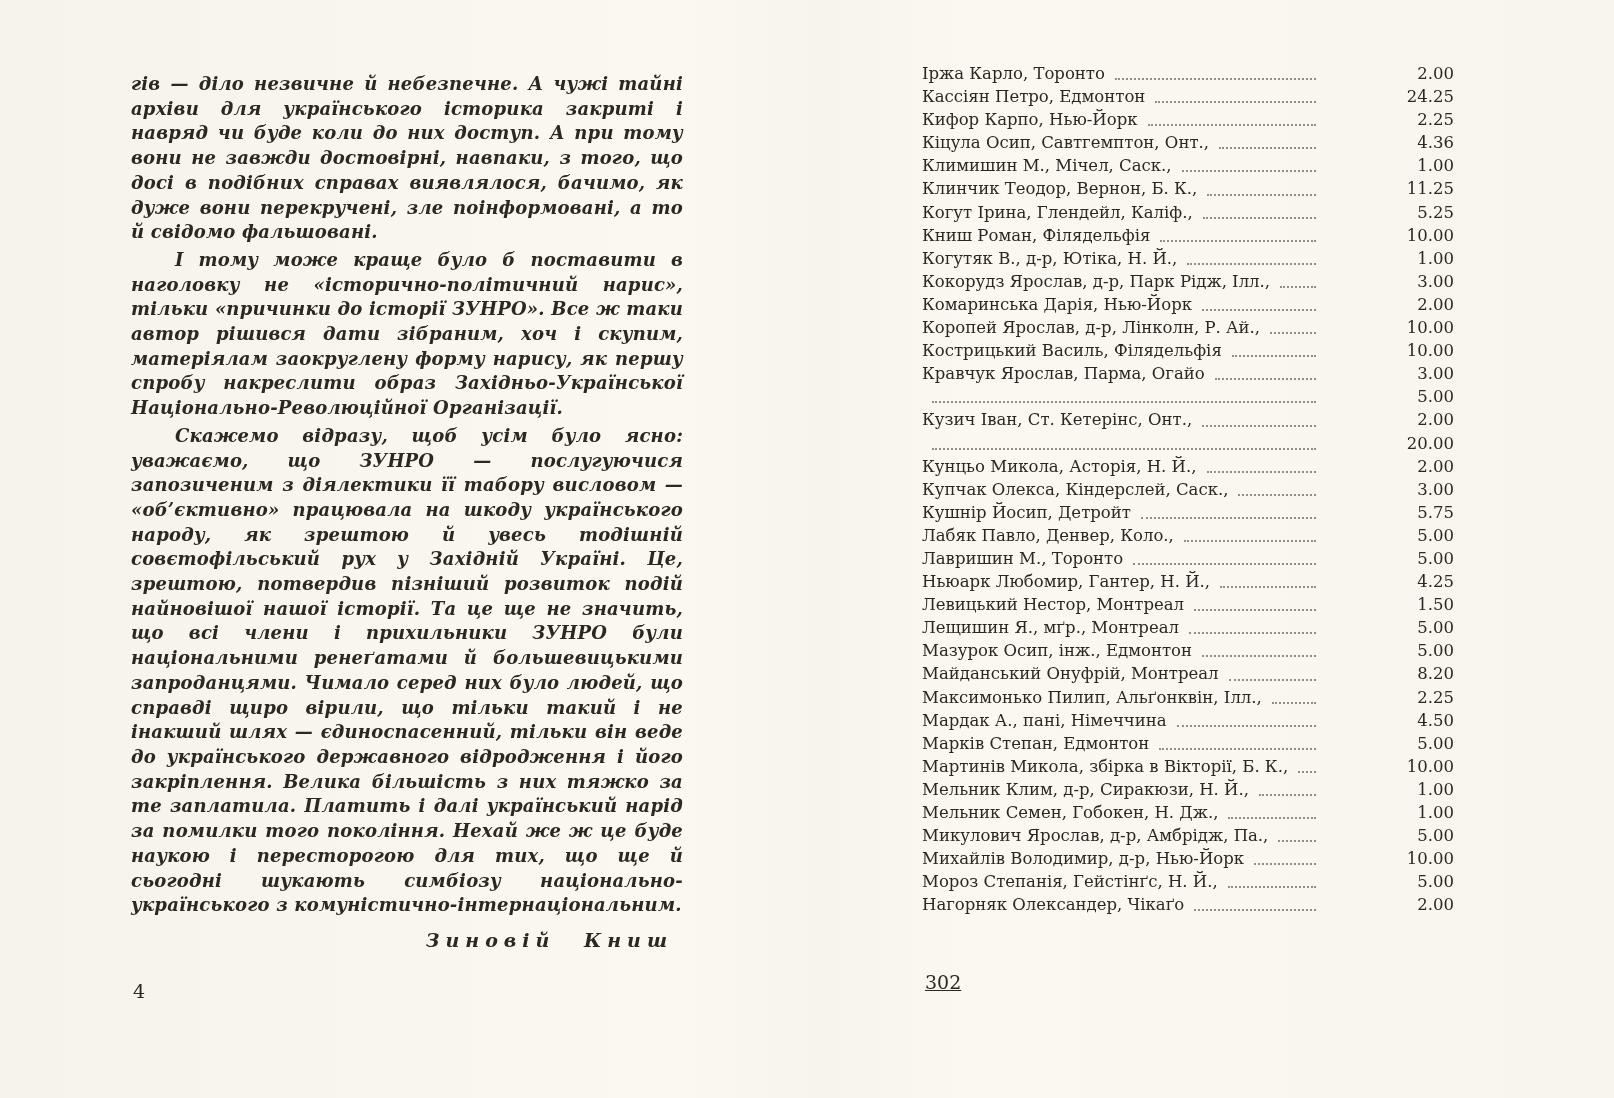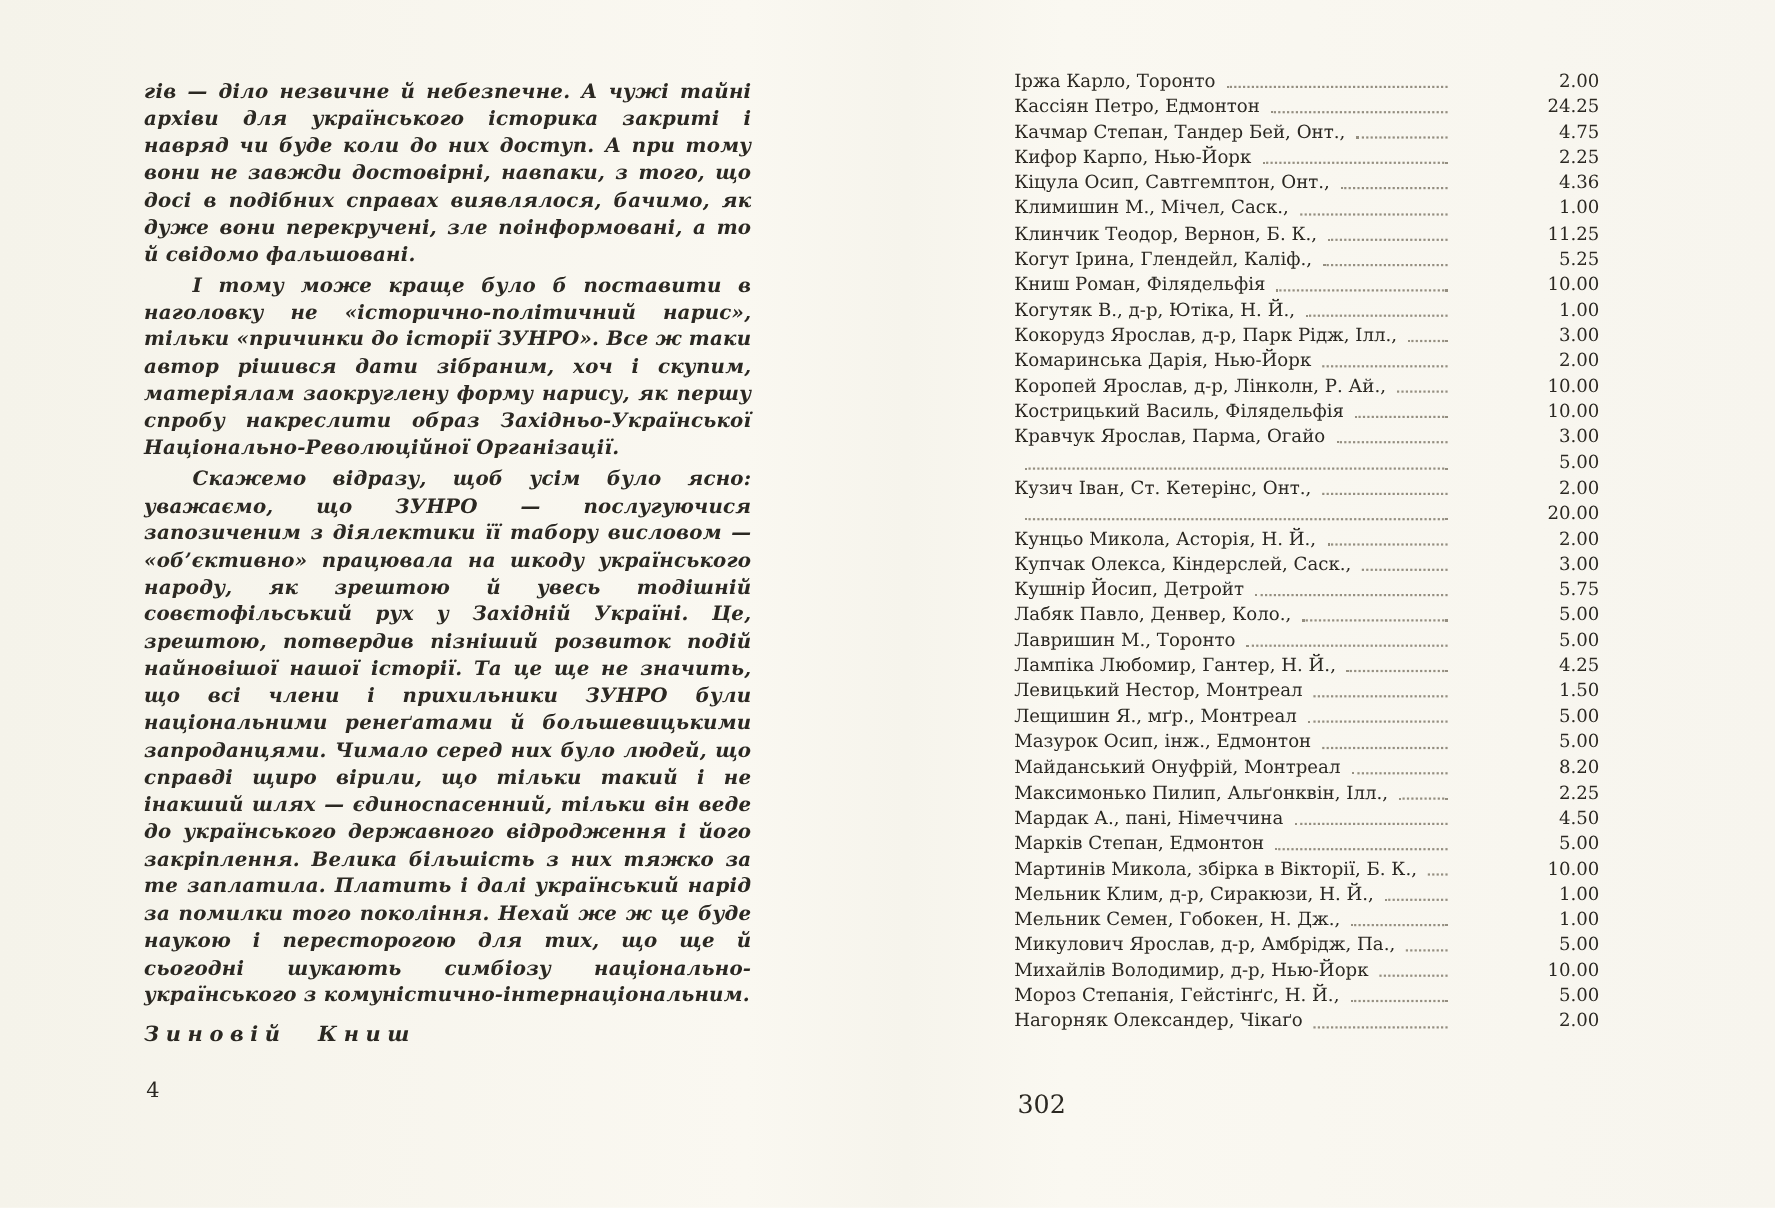--- a/index.html
+++ b/index.html
@@ -37,21 +37,21 @@
   }
 
   .para {
     text-indent: 44px;
     margin-bottom: 3px;
   }
   .para.no-indent { text-indent: 0; }
 
   .signature {
     margin-top: 10px;
-    text-align: left;
+    text-align: right;
     padding-right: 10px;
     letter-spacing: 6px;
     word-spacing: 16px;
     font-style: italic;
     font-size: 19px;
   }
 
   .pageno-left {
     position: absolute;
     left: 133px;
@@ -93,22 +93,23 @@
   .entry-amount {
     flex: 0 0 54px;
     width: 54px;
     text-align: right;
     margin-left: 48px;
   }
 
   .pageno-right {
     position: absolute;
     left: 925px;
-    top: 992px;
-    font-size: 23px;
+    top: 971px;
+    font-size: 19px;
+    text-decoration: underline;
   }
 </style>
 </head>
 <body>
 
 <div class="spread">
 
   <section>
     <div class="left-text">
       <div id="paras">
@@ -128,25 +129,20 @@
     <span class="leader"></span>
     <span class="entry-amount">2.00</span>
   </div>
 
   <div class="entry-row">
     <span class="entry-name">Кассіян Петро, Едмонтон</span>
     <span class="leader"></span>
     <span class="entry-amount">24.25</span>
   </div>
 
-  <div class="entry-row">
-    <span class="entry-name">Качмар Степан, Тандер Бей, Онт.,</span>
-    <span class="leader"></span>
-    <span class="entry-amount">4.75</span>
-  </div>
 
   <div class="entry-row">
     <span class="entry-name">Кифор Карпо, Нью-Йорк</span>
     <span class="leader"></span>
     <span class="entry-amount">2.25</span>
   </div>
 
   <div class="entry-row">
     <span class="entry-name">Кіцула Осип, Савтгемптон, Онт.,</span>
     <span class="leader"></span>
@@ -253,21 +249,21 @@
     <span class="entry-amount">5.00</span>
   </div>
 
   <div class="entry-row">
     <span class="entry-name">Лавришин М., Торонто</span>
     <span class="leader"></span>
     <span class="entry-amount">5.00</span>
   </div>
 
   <div class="entry-row">
-    <span class="entry-name">Лампіка Любомир, Гантер, Н. Й.,</span>
+    <span class="entry-name">Ньюарк Любомир, Гантер, Н. Й.,</span>
     <span class="leader"></span>
     <span class="entry-amount">4.25</span>
   </div>
 
   <div class="entry-row">
     <span class="entry-name">Левицький Нестор, Монтреал</span>
     <span class="leader"></span>
     <span class="entry-amount">1.50</span>
   </div>
 

